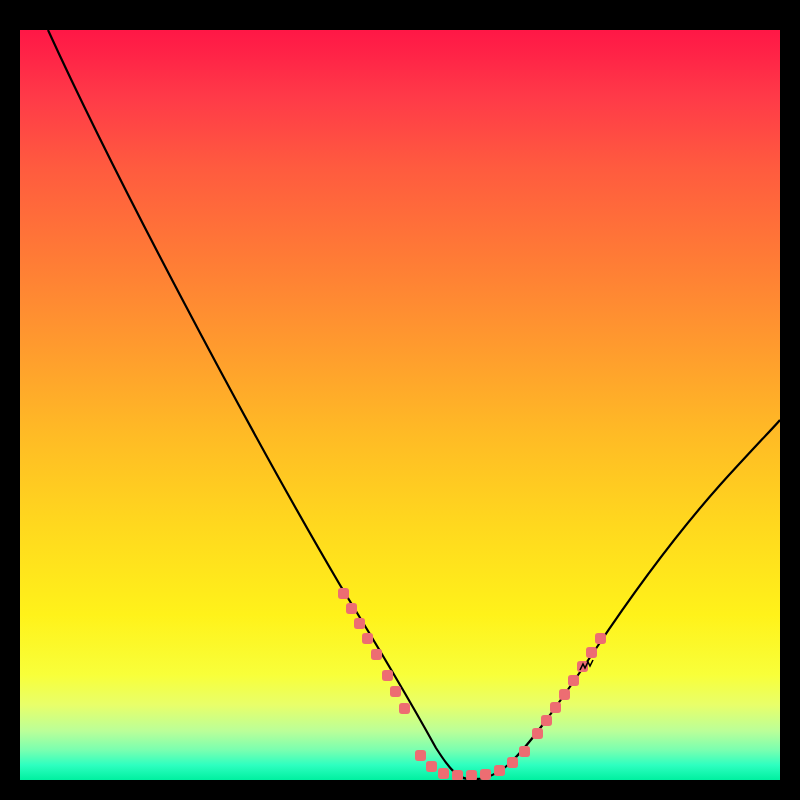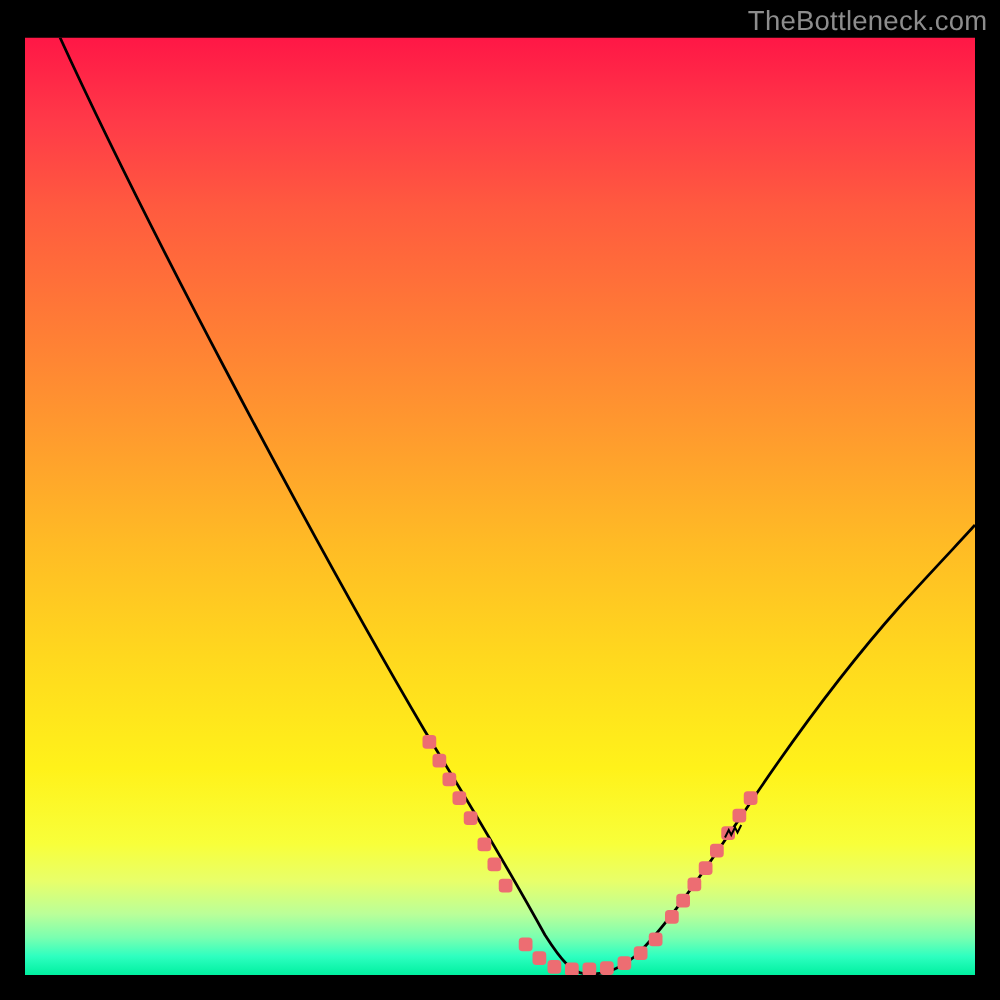--- a/index.html
+++ b/index.html
@@ -66,21 +66,20 @@
     top: 0;
     width: 100%;
     height: 100%;
   }
 </style>
 </head>
 <body>
 
 <div class="frame">
 
-  <div class="watermark">TheBottleneck.com</div>
 
   <div class="plot-area">
     <div class="grad"></div>
 
     <svg class="svg-layer" viewBox="0 0 760 750" preserveAspectRatio="none">
 
       <path fill="none" stroke="#000" stroke-width="2.2" d="
             M 28 0
             C 60 70, 110 170, 160 265
             C 210 360, 270 470, 320 555

